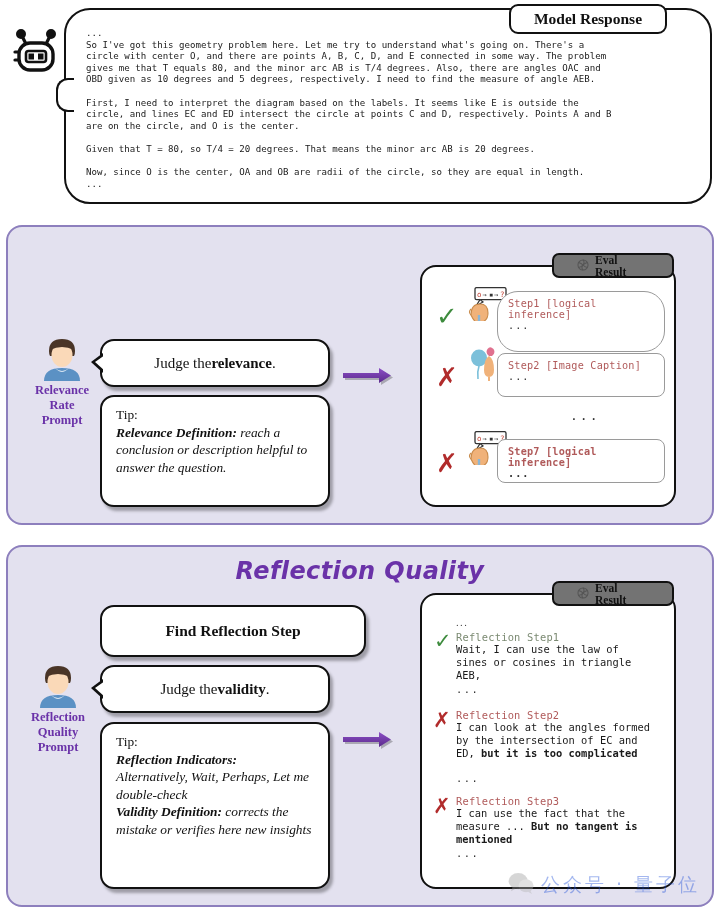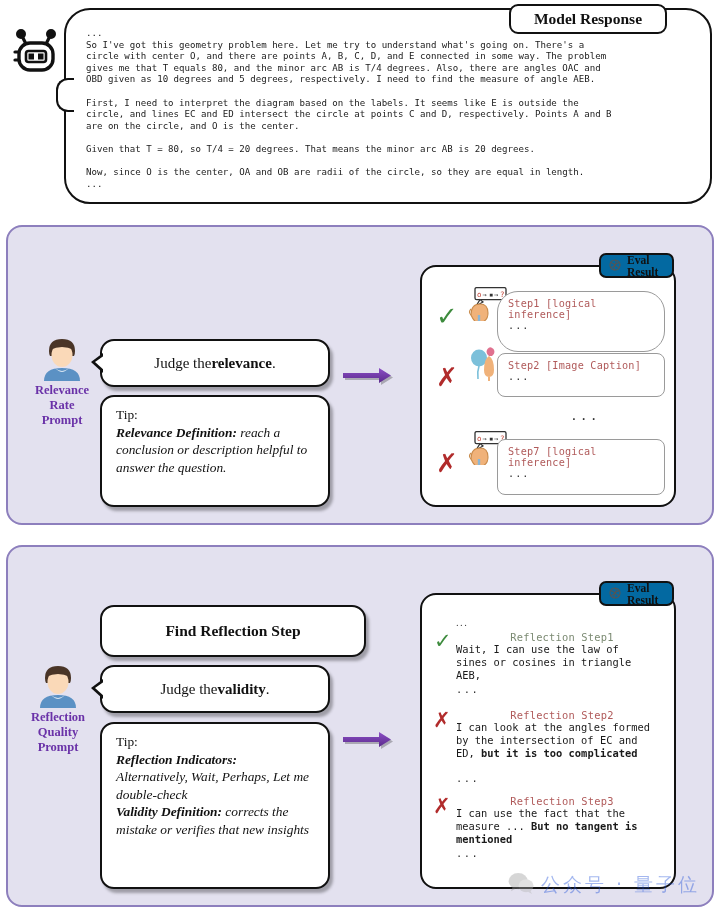--- a/index.html
+++ b/index.html
@@ -154,25 +154,24 @@
 
   
   .eval-card {
     position:absolute;
     background:#fff;
     border:2.5px solid #111;
     border-radius:16px;
   }
   .eval-badge {
     font-size:11.5px; color:#111;
-    gap:5px; padding:0 7px;
+    gap:5px; padding:0 22px;
     border-width:2px;
     border-radius:7px;
-    background:#0369a1;
-    margin-left:47px;
+    background:#737373;
   }
 
   .step-row { position:absolute; }
   .mark {
     position:absolute;
     font-family:"DejaVu Sans", sans-serif;
     font-size:26px;
     font-weight:bold;
     line-height:1;
   }
@@ -200,21 +199,21 @@
   .mid-ellipsis {
     position:absolute;
     font-family:"DejaVu Sans Mono", monospace;
     font-size:13px;
     color:#333;
     letter-spacing:2px;
   }
 
   
   .refl-block { position:absolute; font-family:"DejaVu Sans Mono", monospace; }
-  .refl-head { font-size:10.4px; letter-spacing:0.2px;text-align:center; }
+  .refl-head { font-size:10.4px; letter-spacing:0.2px; }
   .refl-head.ok { color:#7b8a72; }
   .refl-head.no { color:#b05a5a; }
   .refl-text {
     font-size:10.4px; line-height:13.2px; color:#1a1a1a;
     white-space:pre-wrap;
   }
   .refl-text b { font-weight:bold; }
   .refl-dots { font-size:10.4px; color:#333; letter-spacing:1.5px; }
 
   
@@ -395,30 +394,31 @@
           <text x="15.5" y="9.6" font-family="DejaVu Sans Mono, monospace" font-size="7" fill="#333">→</text>
           <text x="22" y="9.6" font-family="DejaVu Sans Mono, monospace" font-size="7.4" fill="#333">▪</text>
           <text x="27" y="9.6" font-family="DejaVu Sans Mono, monospace" font-size="7" fill="#333">→</text>
           <text x="33" y="9.6" font-family="DejaVu Sans Mono, monospace" font-size="7.4" fill="#c0392b">?</text>
           <path d="M13 12.6 L9 19 L16 15 Z" fill="#fff" stroke="#333" stroke-width="1.2"></path>
           <path d="M4 28 q0 -11 9 -11 q8 0 8 9 q0 8 -8 10 q-5 1 -9 -8z" fill="#f0b27a" stroke="#c98b4b" stroke-width="1.1"></path>
           <path d="M4 22 q-3 3 0 6" fill="none" stroke="#c98b4b" stroke-width="1.1"></path>
           <line x1="12" y1="34" x2="12" y2="28" stroke="#8ab6d6" stroke-width="2.4"></line>
         </svg>
       </div>
-      <div class="step-box" style="left:75px; top:6px; width:168px; height:56px;">
+      <div class="step-box" style="left:75px; top:6px; width:168px; height:44px;font-weight:bold;">
         <div class="step-label">Step7 [logical inference]</div>
         <div class="step-ellipsis">...</div>
       </div>
     </div>
   </div>
 </div>
 
 <div class="panel" id="panel-reflection">
 
+  <div class="panel-title" style="top:10px;">Reflection Quality</div>
 
   <div class="persona" style="left:4px; top:115px;">
     <div class="persona-avatar">
       <svg viewBox="0 0 46 46" width="46" height="46">
         <path d="M10 16 q0 -12 13 -12 q13 0 13 12 q0 3 -1 5 l-24 0 q-1 -2 -1 -5z" fill="#4a3527"></path>
         <ellipse cx="23" cy="20" rx="10.5" ry="12" fill="#fad9b8"></ellipse>
         <path d="M11 15 q2 -9 12 -9 q10 0 12 9 q-6 -3 -12 -3 q-6 0 -12 3z" fill="#4a3527"></path>
         <path d="M5 46 q0 -13 18 -13 q18 0 18 13 z" fill="#5b91c4"></path>
         <path d="M16 33 q7 6 14 0 q-4 4 -7 4 q-3 0 -7 -4z" fill="#d8e6f2"></path>
       </svg>
@@ -445,21 +445,21 @@
         <span>.</span>
     </div>
   </div>
 
   <div class="card" style="left:92px; top:175px; width:230px; height:167px;">
     <div class="tip-body">
       <div class="tip-lead">Tip:</div>
       <div class="tip-term">Reflection Indicators:</div>
       <div class="tip-desc">Alternatively, Wait, Perhaps, Let me double-check</div>
       <div>
-        <span class="tip-term">Validity Definition:</span><span class="tip-desc"> corrects the mistake or verifies that new insights</span>
+        <span class="tip-term">Validity Definition:</span><span class="tip-desc"> corrects the mistake or verifies here new insights</span>
       </div>
     </div>
   </div>
 
   <div class="arrow" style="left:335px; top:183px;">
     <svg viewBox="0 0 60 22" width="60" height="22">
       <defs>
         <linearGradient id="arrGrad2" x1="0" y1="0" x2="0" y2="1">
           <stop offset="0%" stop-color="#8c4fc6"></stop>
           <stop offset="100%" stop-color="#5b2a8c"></stop>

